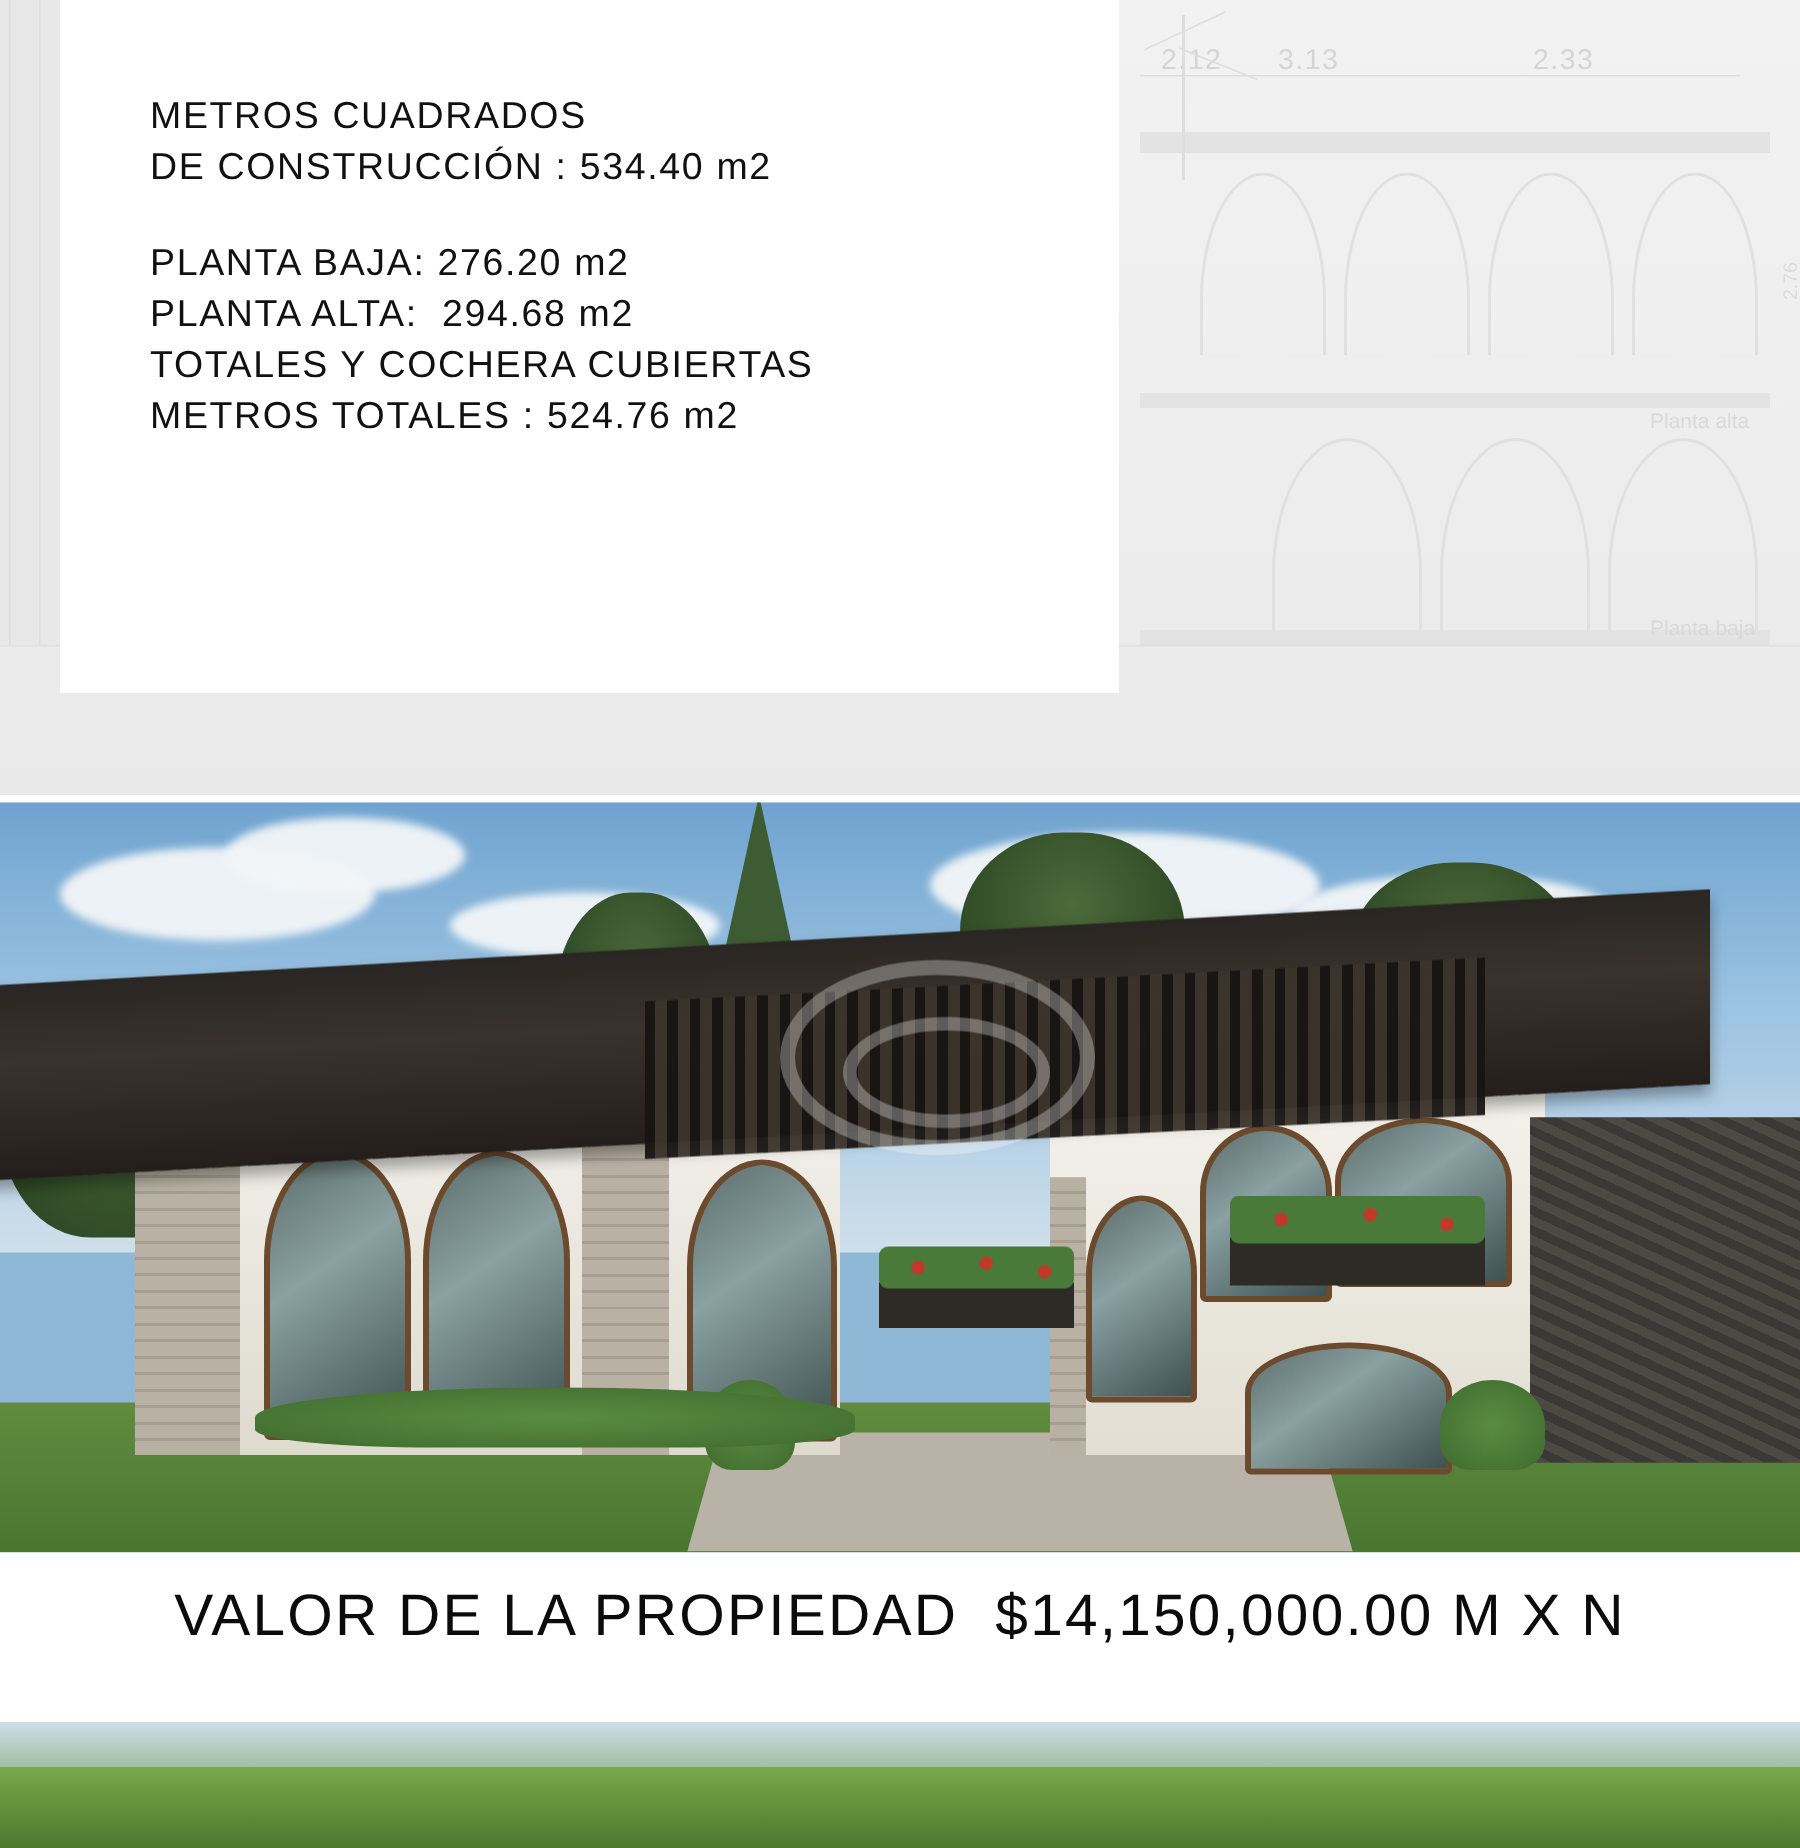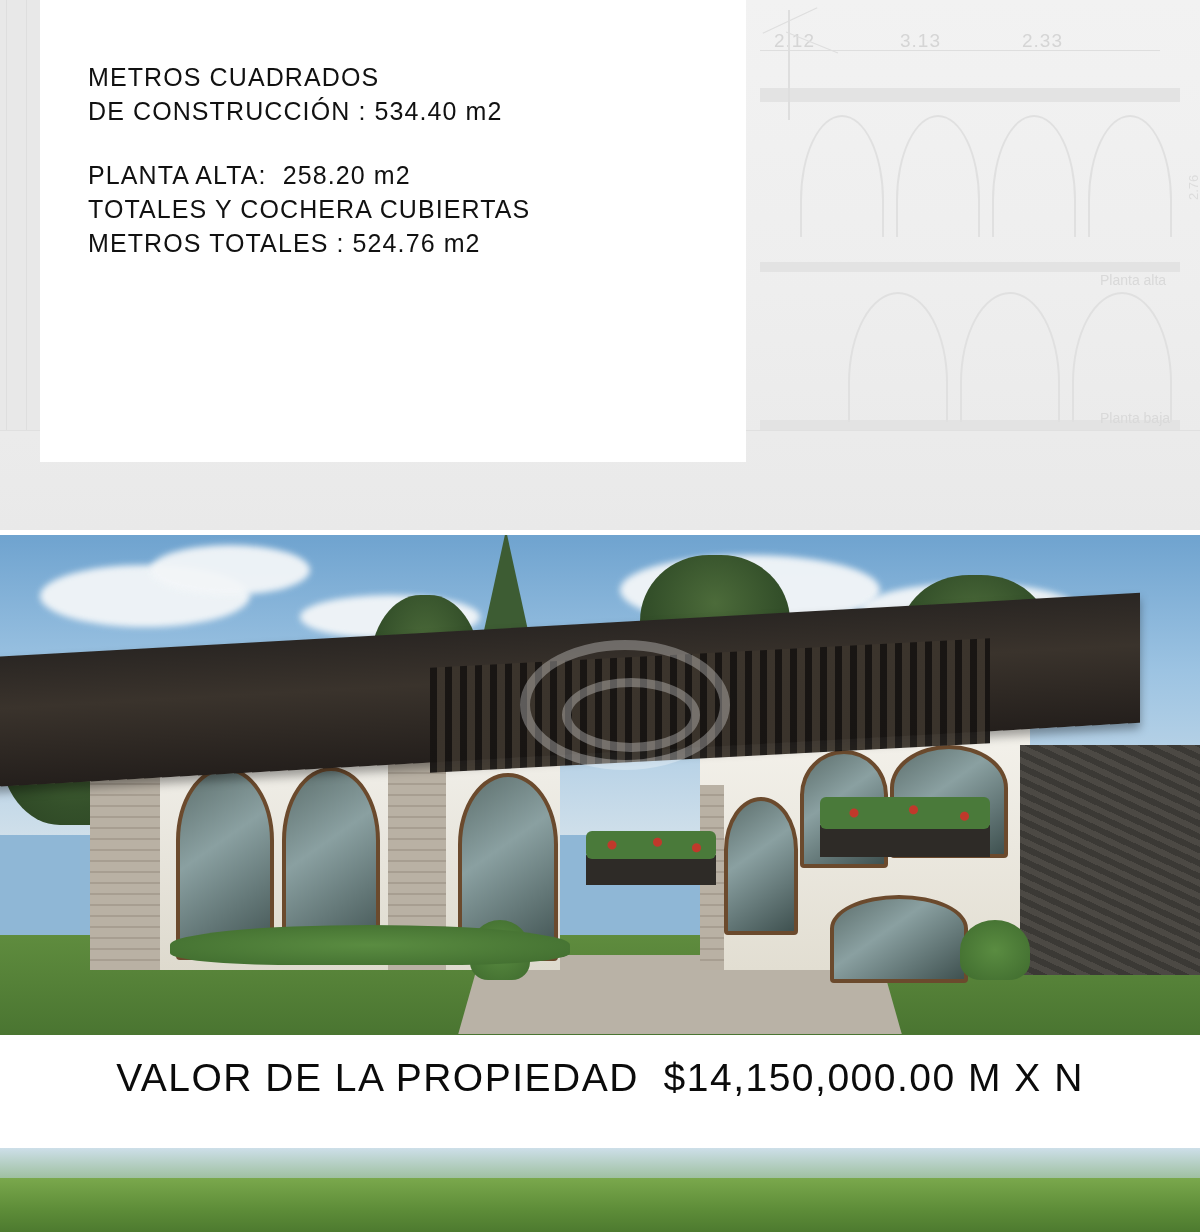--- a/index.html
+++ b/index.html
@@ -103,20 +103,21 @@
     top: 60px;
     right: 10px;
   }
   .info-line {
     color: #111111;
     font-size: 25px;
     line-height: 34px;
     letter-spacing: 1.1px;
     white-space: pre;
     font-family: "Liberation Sans", sans-serif;
+    margin-left: 12px;
   }
   .info-gap { height: 30px; }
 
   
   .render {
     position: absolute;
     left: 0;
     top: 535px;
     width: 1200px;
     height: 500px;
@@ -305,41 +306,42 @@
     <div class="plan-arch" style="left:992px; top:115px; width:80px; height:120px;"></div>
     <div class="plan-arch" style="left:1088px; top:115px; width:80px; height:120px;"></div>
 
     <div class="plan-arch" style="left:848px; top:292px; width:96px; height:128px;"></div>
     <div class="plan-arch" style="left:960px; top:292px; width:96px; height:128px;"></div>
     <div class="plan-arch" style="left:1072px; top:292px; width:96px; height:128px;"></div>
 
     <div class="plan-line" style="left:760px; top:50px; width:400px; height:1px;"></div>
 
     <div class="plan-dim" style="left:774px; top:30px;">2.12</div>
-    <div class="plan-dim" style="left:900px; top:30px;">3.13</div>
+    <div class="plan-dim" style="left:852px; top:30px;">3.13</div>
     <div class="plan-dim" style="left:1022px; top:30px;">2.33</div>
 
     <div class="plan-vtick" style="left:1186px; top:200px;">2.76</div>
 
     <div class="plan-label" style="left:1100px; top:272px;">Planta alta</div>
     <div class="plan-label" style="left:1100px; top:410px;">Planta baja</div>
 
     <div class="plan-sep" style="top:430px;"></div>
 
     <div class="plan-line" style="left:788px; top:10px; width:2px; height:110px;"></div>
     <div class="plan-line" style="left:760px; top:20px; width:60px; height:1px; transform:rotate(-25deg);"></div>
     <div class="plan-line" style="left:784px; top:42px; width:56px; height:1px; transform:rotate(22deg);"></div>
   </div>
 
   <div class="info-card">
     <div class="info-body">
       <div class="info-line">METROS CUADRADOS</div>
       <div class="info-line">DE CONSTRUCCIÓN : 534.40 m2</div>
       <div class="info-gap"></div>
-      <div class="info-line">PLANTA ALTA:  258.20 m2</div>
+      <div class="info-line">PLANTA BAJA: 276.20 m2</div>
+      <div class="info-line">PLANTA ALTA:  294.68 m2</div>
       <div class="info-line">TOTALES Y COCHERA CUBIERTAS</div>
       <div class="info-line">METROS TOTALES : 524.76 m2</div>
     </div>
   </div>
 
   <div class="render">
     <div class="sky"></div>
 
     <div class="cloud" style="left:40px; top:30px; width:210px; height:62px;"></div>
     <div class="cloud" style="left:150px; top:10px; width:160px; height:50px;"></div>

